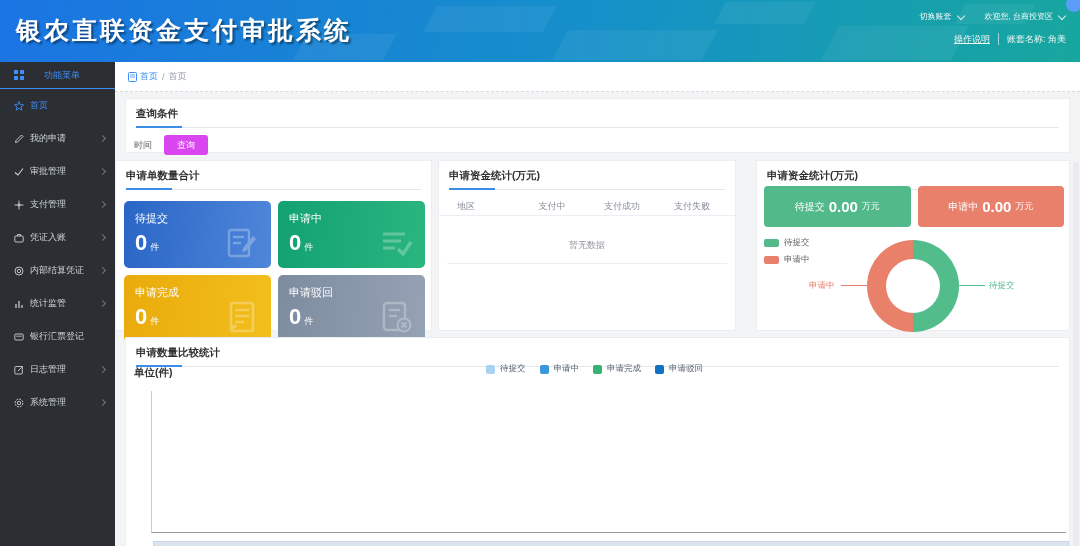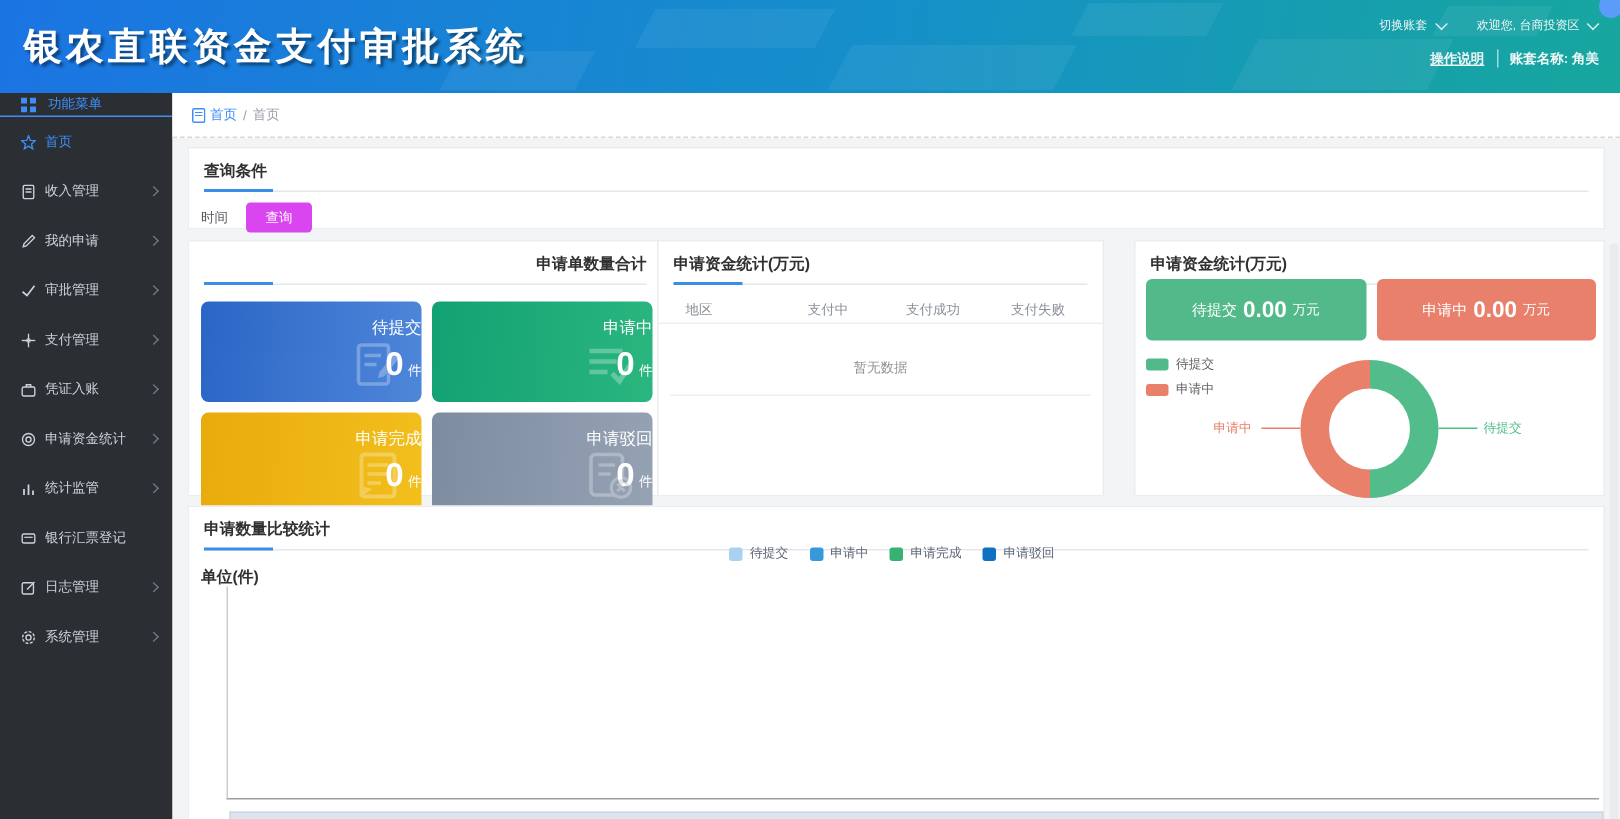--- a/index.html
+++ b/index.html
@@ -13,32 +13,32 @@
   .d1 { left:430px; top:6px; width:120px; height:26px; }
   .d2 { left:560px; top:30px; width:150px; height:30px; }
   .d3 { left:720px; top:2px; width:90px; height:22px; }
   .d4 { left:830px; top:26px; width:130px; height:34px; }
   .d5 { left:960px; top:4px; width:70px; height:20px; }
   .d6 { left:300px; top:34px; width:90px; height:26px; }
   .app-title { position:absolute; left:16px; top:14px; font-size:25px; font-weight:bold;
     color:#fff; letter-spacing:3px; text-shadow:2px 2px 2px rgba(0,0,0,0.45); }
   .hdr-right { position:absolute; right:14px; top:8px; text-align:right; color:#eef6f6; }
   .hdr-row1 { font-size:8px; display:flex; align-items:center; justify-content:flex-end; gap:6px; height:16px;}
-  .hdr-row2 { font-size:9px; display:flex; align-items:center; justify-content:flex-end; gap:8px; margin-top:8px; height:14px;font-weight:bold;}
+  .hdr-row2 { font-size:9px; display:flex; align-items:center; justify-content:flex-end; gap:8px; margin-top:8px; height:14px;}
   .chev { width:7px; height:7px; display:inline-block; position:relative; top:-2px; }
   .chev:before { content:""; position:absolute; left:0; top:2px; width:5px; height:5px;
     border-right:1px solid #dfecec; border-bottom:1px solid #dfecec; transform:rotate(45deg); }
   .hdr-link { text-decoration:underline; cursor:pointer; }
   .hdr-div { width:1px; height:12px; background:rgba(255,255,255,0.6); }
   .corner-dot { position:absolute; right:-2px; top:-4px; width:16px; height:16px;
     border-radius:50%; background:#5b9bfa; }
 
   
   .sidebar { position:absolute; left:0; top:62px; width:115px; height:484px; background:#2b2e33; }
-  .menu-header { height:16px; display:flex; align-items:center; gap:8px; padding-left:14px;
+  .menu-header { height:27px; display:flex; align-items:center; gap:20px; padding-left:14px;
     color:#3e8ef7; font-size:9px; border-bottom:1px solid #3e8ef7; }
   .s-item { height:33px; display:flex; align-items:center; gap:6px; padding-left:14px;
     color:#ced3da; font-size:9px; cursor:pointer; position:relative; }
   .s-item.active { color:#3e8ef7; }
   .s-item .arr { position:absolute; right:10px; width:5px; height:5px;
     border-right:1px solid #71767d; border-top:1px solid #71767d; transform:rotate(45deg); }
   .s-ico { width:10px; height:10px; display:inline-flex; }
   .s-ico svg { width:10px; height:10px; }
 
   
@@ -54,21 +54,21 @@
   .p-title:after { content:""; position:absolute; left:0; bottom:-1px; height:2px; width:46px; background:#3a8ee6; }
 
   .q-panel { left:10px; top:36px; width:945px; height:55px; }
   .q-row { display:flex; align-items:center; margin:7px 0 0 8px; gap:6px; }
   .q-label { font-size:9px; color:#5a5e66; }
   .q-input { width:124px; height:20px; border:1px solid #d9dce1; border-radius:3px; background:#fff;
     display:flex; align-items:center; gap:5px; padding-left:6px; font-size:9.5px; color:#454a52; cursor:text; }
   .q-btn { width:44px; height:20px; margin-left:6px; background:#d946ef; border:none; border-radius:3px;
     color:#fff; font-size:9px; cursor:pointer; }
 
-  .panel-a { left:10px; top:98px; width:317px; height:171px;text-align:right; }
+  .panel-a { left:0; top:98px; width:317px; height:171px; }
   .cards { position:absolute; left:8px; top:40px; width:301px; display:grid;
     grid-template-columns:147px 147px; grid-template-rows:67px 67px; gap:7px; }
   .num-card { border-radius:5px; color:#fff; position:relative; padding:10px 0 0 11px; cursor:pointer; overflow:hidden; }
   .num-card .lbl { font-size:11px; }
   .num-card .val { font-size:22px; font-weight:bold; margin-top:4px; display:inline-block; }
   .num-card .unit { font-size:9px; margin-left:3px; }
   .num-card .cico { position:absolute; right:12px; bottom:8px; opacity:0.28; }
   .nc-blue  { background:linear-gradient(95deg,#2a66c6,#4e86d9); }
   .nc-green { background:linear-gradient(95deg,#12a173,#2bb67f); }
   .nc-amber { background:linear-gradient(95deg,#e9ab0b,#f2bf1d); }
@@ -99,21 +99,21 @@
     background:conic-gradient(#52bd8b 0deg 180deg,#e8806a 180deg 360deg); }
   .donut:after { content:""; position:absolute; left:19px; top:19px; width:54px; height:54px;
     border-radius:50%; background:#fff; }
   .d-line-l { position:absolute; left:84px; top:124px; width:26px; height:1px; background:#e8806a; }
   .d-line-r { position:absolute; left:202px; top:124px; width:26px; height:1px; background:#52bd8b; }
   .d-lbl-l { position:absolute; left:52px; top:119px; font-size:8.5px; color:#e8806a; }
   .d-lbl-r { position:absolute; left:232px; top:119px; font-size:8.5px; color:#52bd8b; }
 
   .panel-d { left:10px; top:275px; width:945px; height:209px; border-bottom:none; }
   .unit-row { position:absolute; left:8px; top:24px; width:929px; height:16px; }
-  .unit-lbl { position:absolute; left:0; top:16px; font-size:10.5px; font-weight:bold; color:#303133; }
+  .unit-lbl { position:absolute; left:0; top:4px; font-size:10.5px; font-weight:bold; color:#303133; }
   .c-legend { position:absolute; left:352px; top:1px; display:flex; gap:14px; }
   .c-leg-item { display:flex; align-items:center; gap:5px; font-size:8.5px; color:#5a6472; cursor:pointer; }
   .c-swatch { width:9px; height:9px; border-radius:2px; display:inline-block; }
   .plot { position:absolute; left:25px; top:53px; width:915px; height:142px;
     border-left:1px solid #c9ccd1; border-bottom:1px solid #9a9da2; }
   .datazoom { position:absolute; left:27px; top:203px; width:916px; height:8px;
     background:#dce5ee; border:1px solid #cbd6e2; border-bottom:none; cursor:pointer; }
 
   .scrollbar { position:absolute; right:1px; top:100px; width:6px; height:405px;
     background:#e9ebee; border-radius:3px; cursor:pointer; }
@@ -161,31 +161,20 @@
 
   <div class="s-item active">
     <span class="s-ico">
       <svg viewBox="0 0 10 10">
           <path d="M5 0.5 6.2 3.6 9.5 3.8 7 6 7.8 9.2 5 7.4 2.2 9.2 3 6 0.5 3.8 3.8 3.6Z" fill="none" stroke="#3e8ef7" stroke-width="0.9"></path>
         </svg>
     </span>
     <span>首页</span>
   </div>
 
-  <div class="s-item">
-    <span class="s-ico">
-      <svg viewBox="0 0 10 10">
-          <rect x="1.5" y="0.5" width="7" height="9" rx="1" fill="none" stroke="#ced3da" stroke-width="0.9"></rect>
-          <line x1="3" y1="3" x2="7" y2="3" stroke="#ced3da" stroke-width="0.9"></line>
-          <line x1="3" y1="5" x2="7" y2="5" stroke="#ced3da" stroke-width="0.9"></line>
-        </svg>
-    </span>
-    <span>收入管理</span>
-    <span class="arr"></span>
-  </div>
 
   <div class="s-item">
     <span class="s-ico">
       <svg viewBox="0 0 10 10">
           <path d="M1.5 8.5 2 6.5 7.5 1 9 2.5 3.5 8Z" fill="none" stroke="#ced3da" stroke-width="0.9"></path>
         </svg>
     </span>
     <span>我的申请</span>
     <span class="arr"></span>
   </div>
@@ -223,21 +212,21 @@
     <span class="arr"></span>
   </div>
 
   <div class="s-item">
     <span class="s-ico">
       <svg viewBox="0 0 10 10">
           <circle cx="5" cy="5" r="4" fill="none" stroke="#ced3da" stroke-width="0.9"></circle>
           <circle cx="5" cy="5" r="1.7" fill="none" stroke="#ced3da" stroke-width="0.9"></circle>
         </svg>
     </span>
-    <span>申请资金统计</span>
+    <span>内部结算凭证</span>
     <span class="arr"></span>
   </div>
 
   <div class="s-item">
     <span class="s-ico">
       <svg viewBox="0 0 10 10">
           <line x1="2" y1="9" x2="2" y2="5" stroke="#ced3da" stroke-width="1.2"></line>
           <line x1="5" y1="9" x2="5" y2="2" stroke="#ced3da" stroke-width="1.2"></line>
           <line x1="8" y1="9" x2="8" y2="6" stroke="#ced3da" stroke-width="1.2"></line>
         </svg>

